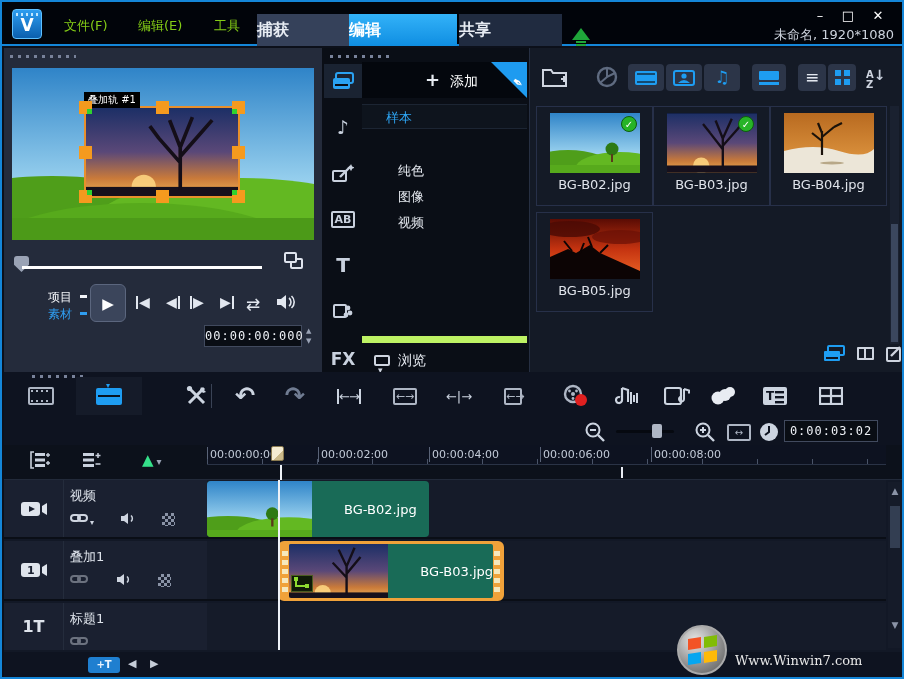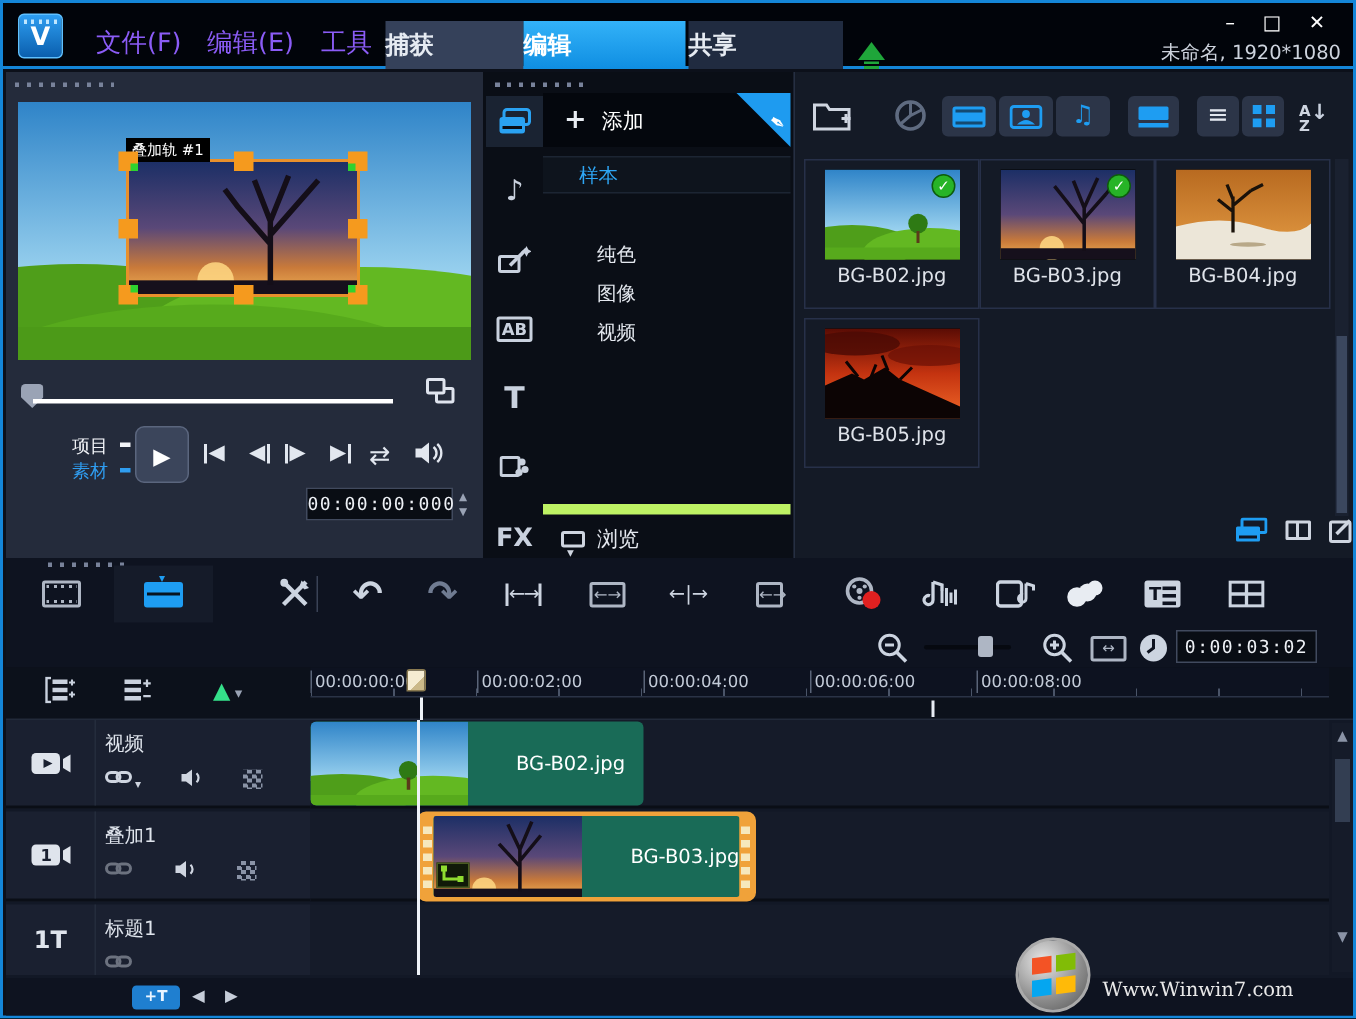--- a/index.html
+++ b/index.html
@@ -6,21 +6,21 @@
   html,body { background:#000; }
   body { font-family:"DejaVu Sans","Liberation Sans",sans-serif; }
   #app { position:relative; width:904px; height:679px; background:#0c101a;
          border:2px solid #1486d8; overflow:hidden; }
   .abs { position:absolute; }
   .ic { color:#c9d1de; font-style:normal; line-height:1; display:inline-block; }
 
   
   #titlebar { left:0; top:0; width:900px; height:44px; background:#01040a;
               border-bottom:2px solid #1486d8; }
-  .menu-item { position:absolute; top:15px; color:#8b5cf6; font-size:17px; cursor:default; }
+  .menu-item { position:absolute; top:15px; color:#84cc16; font-size:13px; cursor:default; }
   #logo { left:10px; top:7px; width:30px; height:30px; background:linear-gradient(#2d9df0,#0b5fae);
           border-radius:4px; color:#fff; font-weight:bold; font-size:17px; text-align:center;
           line-height:30px; border:1px solid #5ec0ff; }
   #logo::before { content:""; position:absolute; left:3px; top:3px; width:24px; height:3px;
           background:repeating-linear-gradient(90deg,#bfe6ff 0 2px,transparent 2px 5px); }
   .tab { position:absolute; top:12px; height:32px; font-size:16px;
          font-weight:bold; color:#e6ebf2; line-height:32px; }
   .tab.t0 { left:255px; width:92px; background:#35415a; }
   .tab.t1 { left:347px; width:108px; background:linear-gradient(#33b2f8,#0f8ee2); color:#fff; }
   .tab.t2 { left:457px; width:103px; background:#202b40; }
@@ -61,21 +61,21 @@
              border:1px solid #414a5e; color:#eef1f6; font-family:"DejaVu Sans Mono",monospace;
              font-size:12px; text-align:center; line-height:20px; letter-spacing:1px; }
   .spin { position:absolute; font-size:7px; color:#9aa3b5; left:302px; }
 
   
   #nav-panel { left:320px; top:46px; width:207px; height:324px; background:#0a0e16; }
   .rail-item { position:absolute; left:2px; width:38px; height:34px; display:flex;
                align-items:center; justify-content:center; }
   .rail-item.active { background:#1a2332; }
   #nav-head { left:40px; top:14px; width:165px; height:36px; background:#04070d;
-              color:#fff; font-size:14px; line-height:36px; }
+              color:#fff; font-size:14px; line-height:36px;text-align:center; }
   #nav-head .plus { font-size:18px; font-weight:bold; margin:0 10px 0 14px; color:#e8ecf2; }
   #pin-corner { position:absolute; right:0; top:0; width:0; height:0;
                 border-top:36px solid #1e9bf0; border-left:36px solid transparent; }
   #pin-glyph { position:absolute; right:4px; top:3px; color:#fff; font-size:13px;
                transform:rotate(35deg); }
   .tree-row { position:absolute; left:40px; width:165px; height:25px; color:#e4e8ef;
               font-size:13px; line-height:25px; }
   .tree-row.sel { background:#0e141d; color:#2ea6f5; border-top:1px solid #1c2533; border-bottom:1px solid #1c2533;}
   .tree-tri { color:#cfd5e0; font-size:9px; margin-right:5px; }
   #browse-row { left:40px; top:288px; width:165px; height:34px; border-top:7px solid #bef264;

